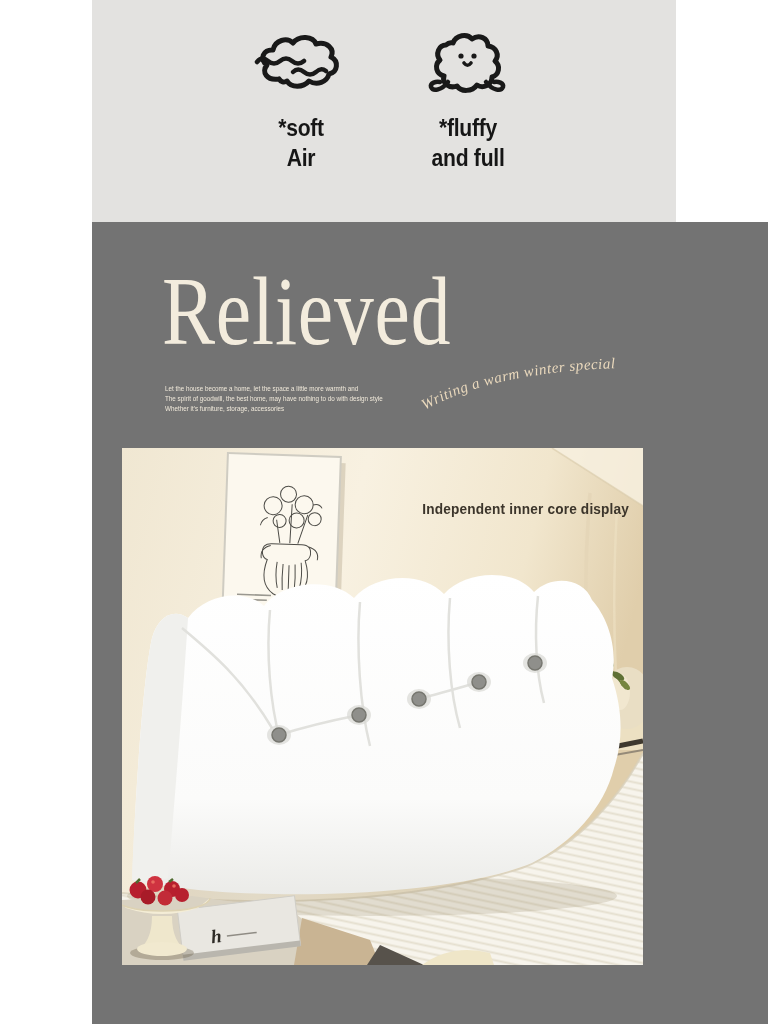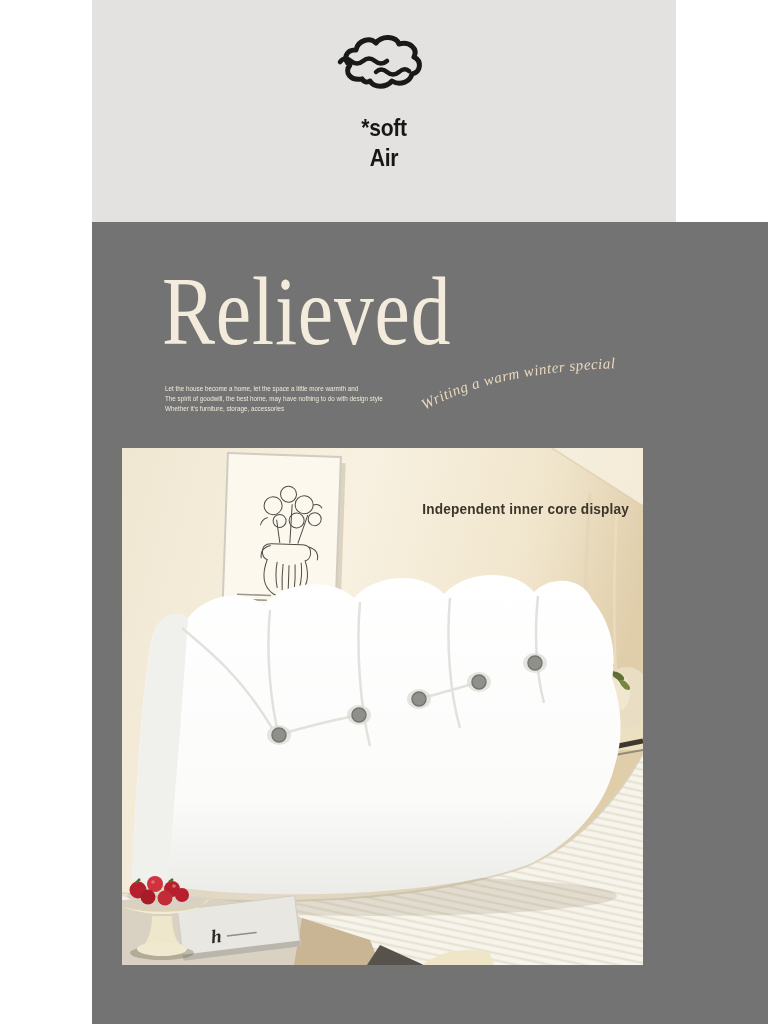--- a/index.html
+++ b/index.html
@@ -70,20 +70,36 @@
           <path d="M 4,30 Q 9,24 15,29 Q 21,34 27,29 Q 33,24 39,29 Q 45,34 51,29" stroke-width="4.5"></path>
           <path d="M 40,40 Q 45,35 51,40 Q 57,45 63,40 Q 68,35 73,39" stroke-width="4.5"></path>
         </svg>
       </div>
       <div class="feat-label">
         <div class="lg">*soft</div>
         <div class="lg">Air</div>
       </div>
     </div>
 
+    <div class="feature">
+      <div class="feat-icon">
+        <svg width="96" height="70" viewBox="0 0 96 70" fill="none" stroke="#191919" stroke-width="5" stroke-linecap="round" stroke-linejoin="round">
+          <path d="M 33,13 C 36,5 47,3 52,9 C 59,4 68,8 68,16 C 76,17 80,25 75,31 C 81,36 79,45 72,47 C 72,55 63,59 57,55 C 52,62 41,62 37,56 C 29,59 22,53 24,46 C 16,44 14,35 20,30 C 15,24 19,15 26,15 C 28,13 30,12 33,13 Z"></path>
+          <circle cx="41" cy="26" r="2.6" fill="#191919" stroke="none"></circle>
+          <circle cx="54" cy="26" r="2.6" fill="#191919" stroke="none"></circle>
+          <path d="M 44,33 Q 47.5,37.5 51,33" stroke-width="3.6"></path>
+          <path d="M 28,52 C 22,60 13,62 11,57 C 10,53 16,51 20,52" stroke-width="4.5"></path>
+          <path d="M 66,52 C 72,60 81,62 83,57 C 84,53 78,51 74,52" stroke-width="4.5"></path>
+        </svg>
+      </div>
+      <div class="feat-label">
+        <div class="lg">*fluffy</div>
+        <div class="lg">and full</div>
+      </div>
+    </div>
 
 
   </div>
 
   <div class="hero">
 
     <div class="hero-title">Relieved</div>
 
     <div class="hero-desc">
       <div>Let the house become a home, let the space a little more warmth and</div>

